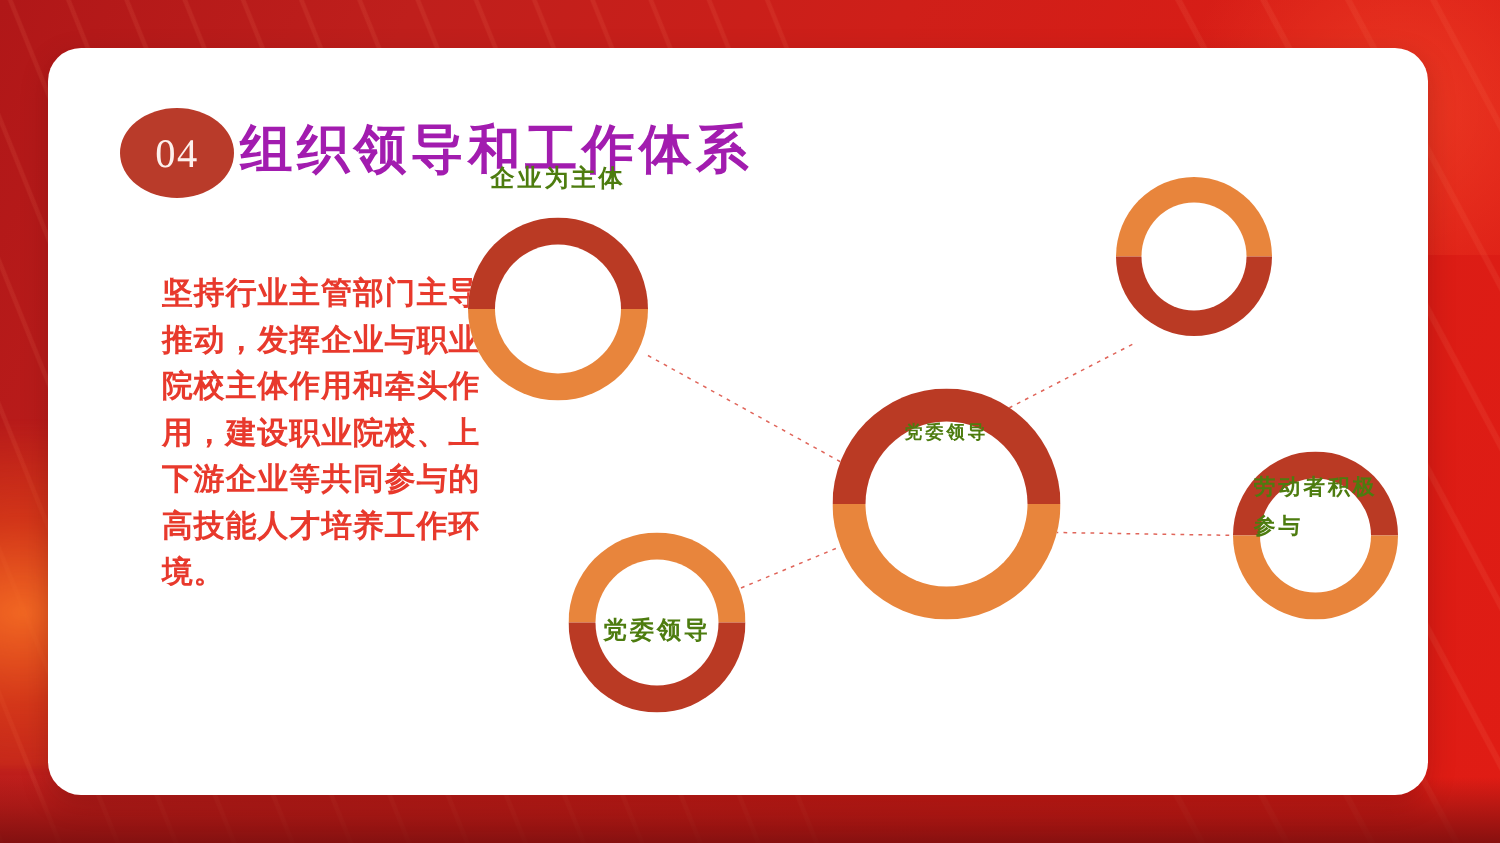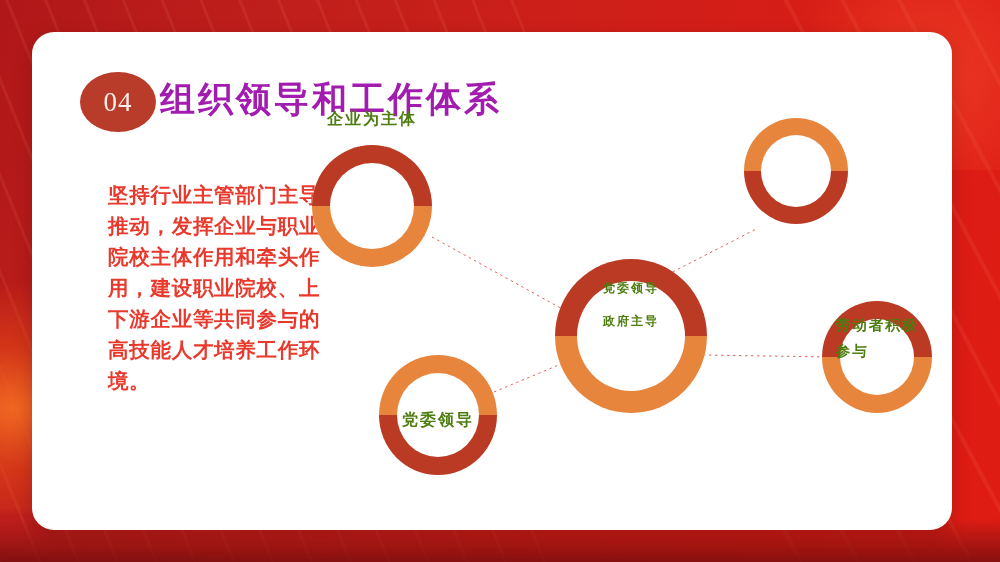--- a/index.html
+++ b/index.html
@@ -213,21 +213,20 @@
         <div class="half top">
             <i style="background:#ba3a24;"></i>
           </div>
         <div class="half bot">
             <i style="background:#e8853c;"></i>
           </div>
         <div class="hole" style="left:22px; top:22px; width:108px; height:110px;"></div>
       </div>
       <div class="ring-label" style="left:599px; top:240px; font-size:12px; line-height:33px;">
         <span class="l1">党委领导</span>
-        <span class="l2">政府主导</span>
       </div>
 
       <div class="ring" style="left:790px; top:269px; width:110px; height:112px;">
         <div class="half top">
             <i style="background:#ba3a24;"></i>
           </div>
         <div class="half bot">
             <i style="background:#e8853c;"></i>
           </div>
         <div class="hole" style="left:18px; top:18px; width:74px; height:76px;"></div>

